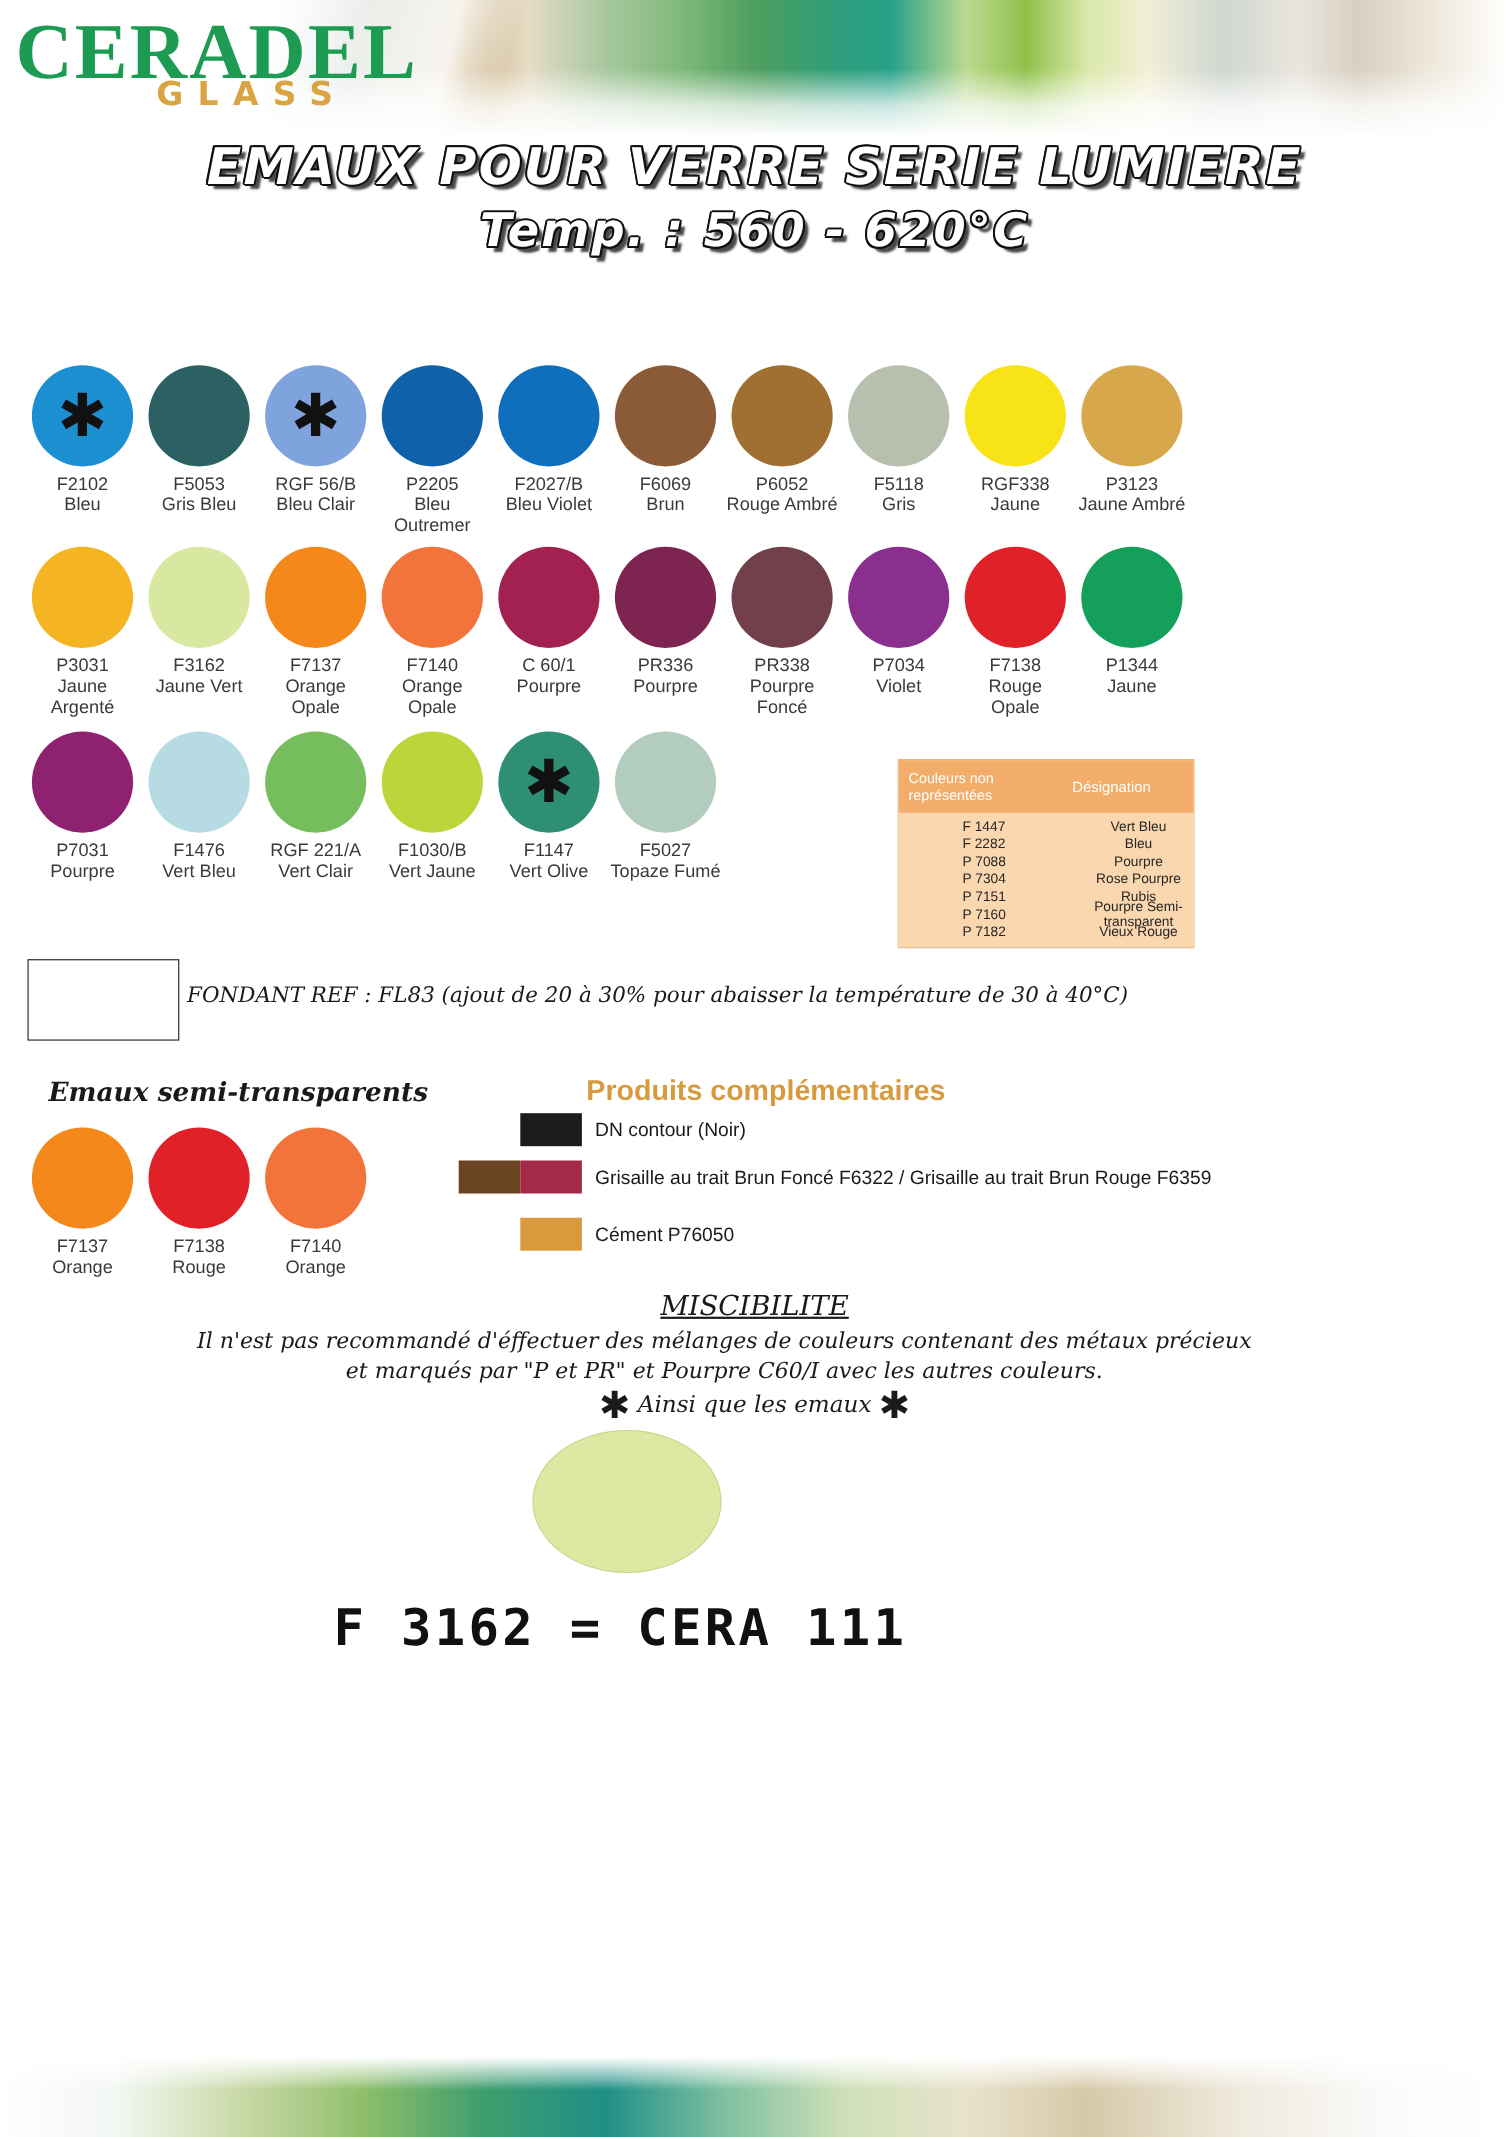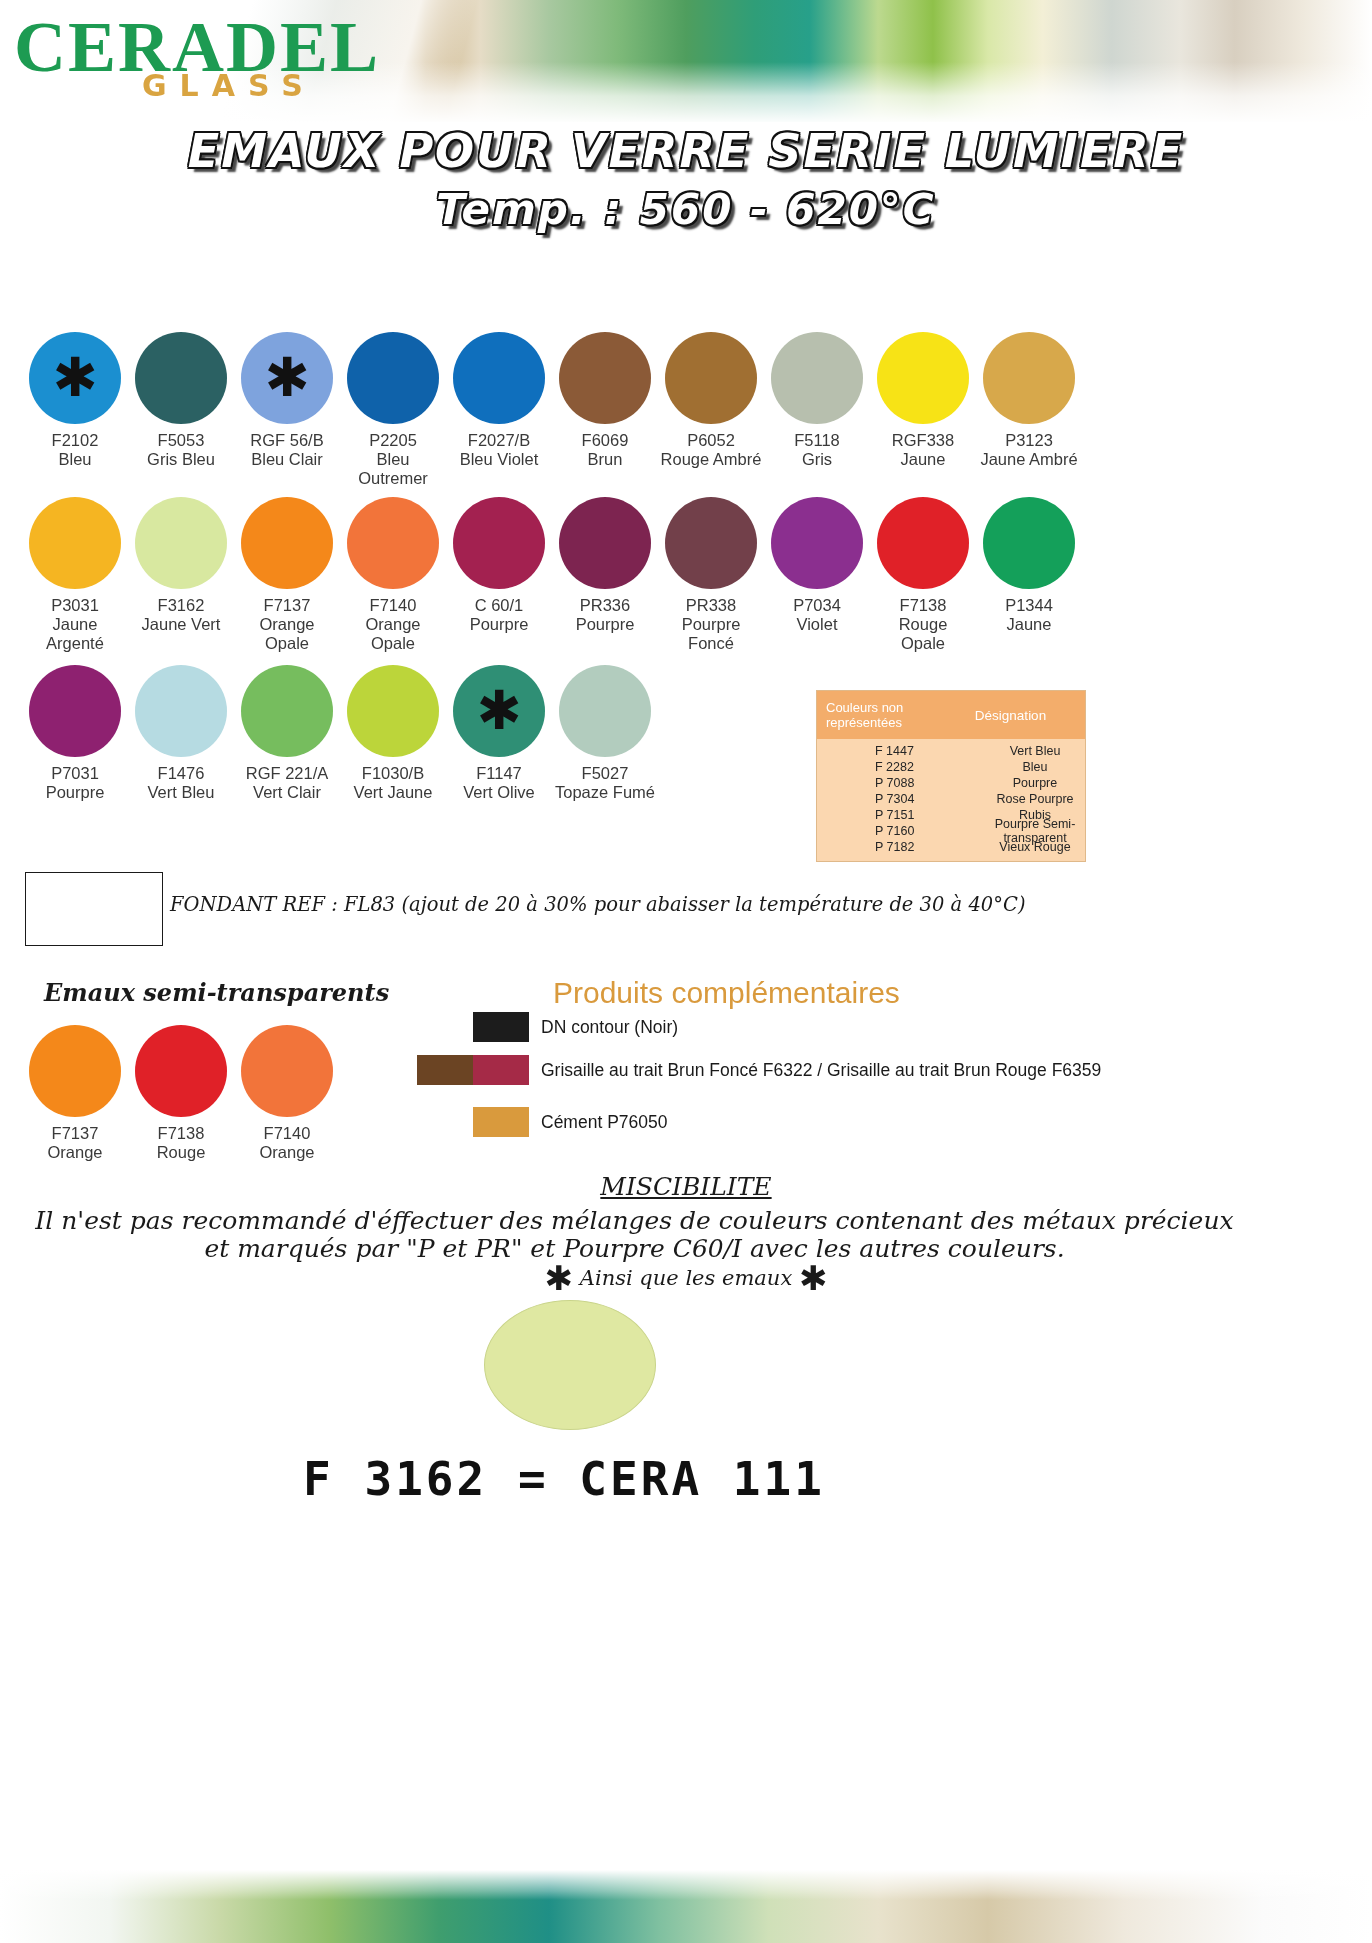--- a/index.html
+++ b/index.html
@@ -136,40 +136,40 @@
     position:absolute;left:44px;top:978px;
     font-family:"DejaVu Serif", serif;font-style:italic;font-weight:bold;
     font-size:24px;color:#1a1a1a;
   }
   #semi-row{position:absolute;left:22px;top:1025px;display:flex;}
   #semi-row .swatch{width:106px;}
   #semi-row .dot{width:92px;height:92px;}
 
   
   #pc-title{
-    position:absolute;left:553px;top:976px;
-    font-family:"Liberation Sans", sans-serif;font-weight:normal;
-    font-size:30px;color:#d99a3d;
+    position:absolute;left:533px;top:976px;
+    font-family:"Liberation Sans", sans-serif;font-weight:bold;
+    font-size:26px;color:#d99a3d;
   }
   .pc-item{position:absolute;display:flex;align-items:center;}
   .pc-chip{width:56px;height:30px;}
   .pc-text{margin-left:12px;font-size:17.5px;color:#1a1a1a;}
   #pc1{left:473px;top:1012px;}
   #pc2{left:417px;top:1055px;}
   #pc3{left:473px;top:1107px;}
 
   
   #misc-title{
     position:absolute;left:0;top:1172px;width:1372px;text-align:center;
     font-family:"DejaVu Serif", serif;font-style:italic;font-size:25px;color:#1a1a1a;
     text-decoration:underline;
   }
   .misc-line{
     position:absolute;width:1269px;text-align:center;
-    font-family:"DejaVu Serif", serif;font-style:italic;font-size:25px;color:#1a1a1a;
+    font-family:"DejaVu Serif", serif;font-style:italic;font-size:20px;color:#1a1a1a;padding-left:24px;
   }
   #misc1{top:1206px;}
   #misc2{top:1234px;}
   #misc3{
     position:absolute;width:1372px;text-align:center;top:1258px;
     font-family:"DejaVu Serif", serif;font-style:italic;font-size:21px;color:#1a1a1a;
   }
   #misc3 .bigstar{font-family:"DejaVu Sans", sans-serif;font-size:34px;font-style:normal;vertical-align:-5px;}
 
   

